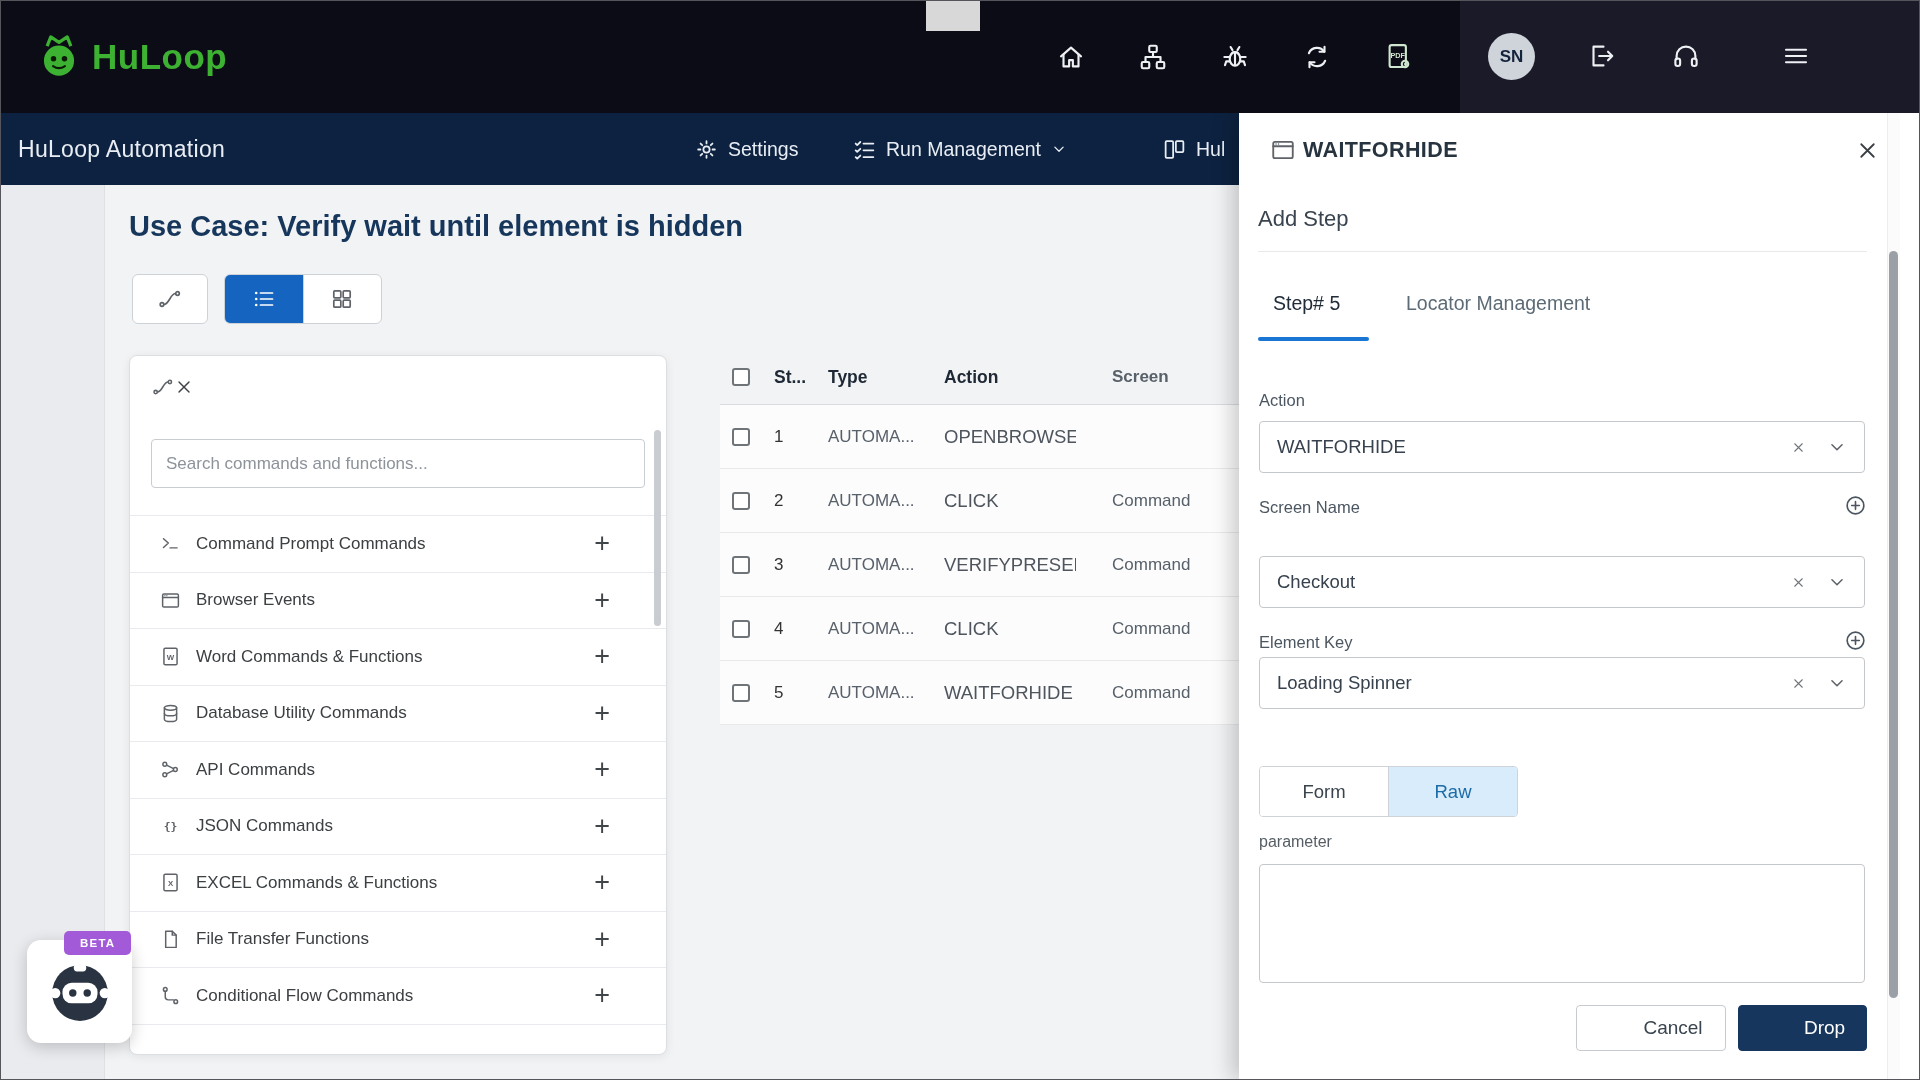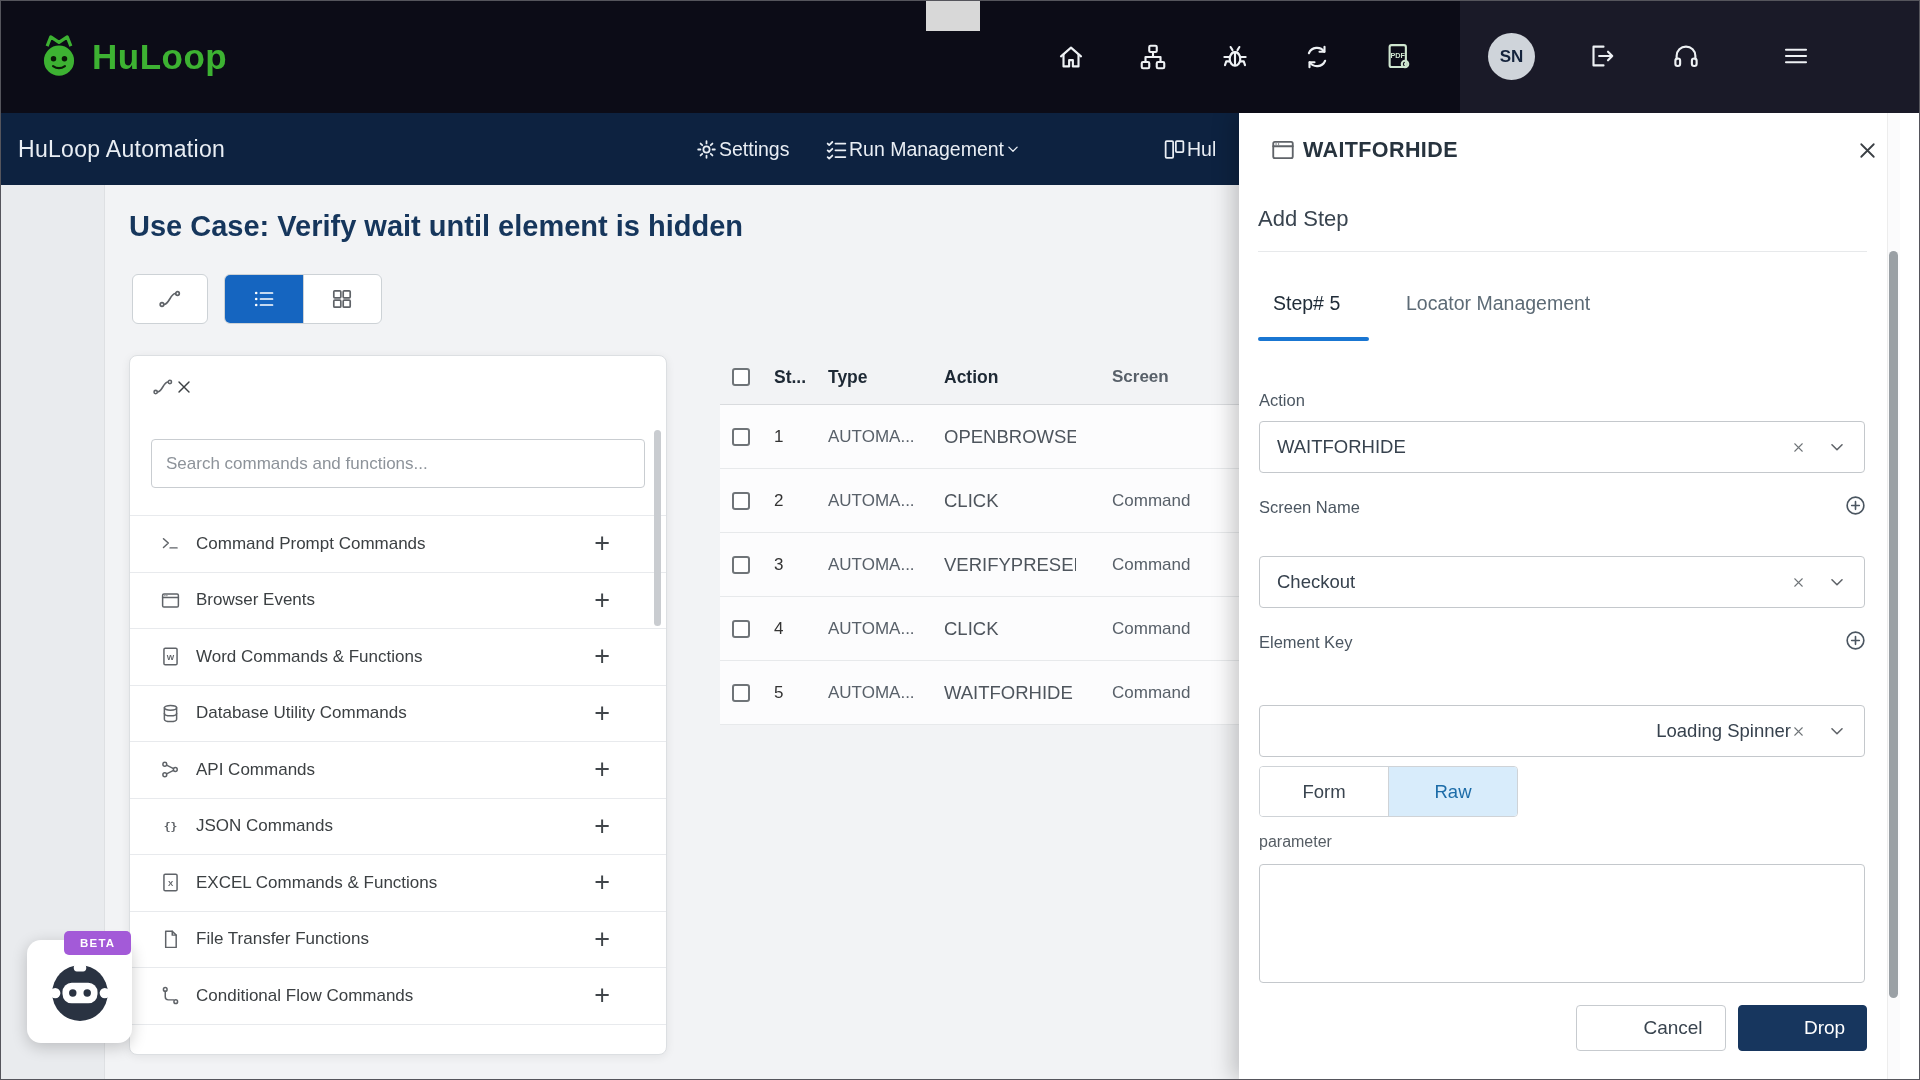--- a/index.html
+++ b/index.html
@@ -19,21 +19,21 @@
   .top-icons{position:absolute;left:1056px;top:0;height:113px;display:flex;align-items:center;gap:52px;color:#eef1f4;}
   .top-right{position:absolute;right:0;top:0;width:460px;height:113px;background:#1a1a28;}
   .avatar{position:absolute;left:28px;top:33px;width:47px;height:47px;border-radius:50%;background:#cfd4da;
           color:#14233c;font-weight:700;font-size:17px;display:flex;align-items:center;justify-content:center;}
   .top-right .icon{position:absolute;top:41px;color:#eef1f4;}
   .artifact{position:absolute;left:926px;top:0;width:54px;height:31px;background:#d8d8d8;z-index:61;}
 
   
   .navbar{position:absolute;left:0;top:113px;width:1920px;height:72px;background:#0d2240;color:#e9eef4;z-index:30;}
   .nav-title{position:absolute;left:18px;top:0;height:72px;display:flex;align-items:center;font-size:23px;letter-spacing:.3px;}
-  .nav-item{position:absolute;top:0;height:72px;display:flex;align-items:center;gap:0;font-size:19.5px;color:#e9eef4;}
+  .nav-item{position:absolute;top:0;height:72px;display:flex;align-items:center;gap:9px;font-size:19.5px;color:#e9eef4;}
   .nav-item .icon{color:#e9eef4;}
 
   
   .gutter{position:absolute;left:0;top:185px;width:104px;height:895px;background:#e9ebee;border-right:1px solid #dee0e3;}
   .page-title{position:absolute;left:129px;top:210px;font-size:29px;font-weight:700;color:#16365c;}
 
   .toggle-flow{position:absolute;left:132px;top:274px;width:76px;height:50px;background:#fff;border:1px solid #cdd2d6;
                border-radius:6px;display:flex;align-items:center;justify-content:center;color:#5f6368;box-sizing:border-box;}
   .toggle-group{position:absolute;left:224px;top:274px;width:158px;height:50px;border:1px solid #cdd2d6;border-radius:6px;
                 display:flex;overflow:hidden;background:#fff;box-sizing:border-box;}
@@ -193,21 +193,21 @@
     <div class="nav-title">HuLoop Automation</div>
     <div class="nav-item" style="left:694px;">
       <span class="icon i25">
           <svg viewBox="0 0 24 24" fill="none" stroke="currentColor" stroke-width="1.7" stroke-linecap="round" stroke-linejoin="round">
             <circle cx="12" cy="12" r="3"></circle>
             <path d="M12 4v2.2M12 17.8V20M4 12h2.2M17.8 12H20M6.3 6.3l1.6 1.6M16.1 16.1l1.6 1.6M17.7 6.3l-1.6 1.6M7.9 16.1l-1.6 1.6"></path>
           </svg>
         </span>
       <span>Settings</span>
     </div>
-    <div class="nav-item" style="left:824px;">
+    <div class="nav-item" style="left:852px;">
       <span class="icon i25">
           <svg viewBox="0 0 24 24" fill="none" stroke="currentColor" stroke-width="1.7" stroke-linecap="round" stroke-linejoin="round">
             <path d="M3.5 6.3 5 7.8 8 4.8M3.5 12.8 5 14.3 8 11.3M3.5 19.3 5 20.8 8 17.8M11 6.3h9.5M11 12.8h9.5M11 19.3h9.5"></path>
           </svg>
         </span>
       <span>Run Management</span>
       <span class="icon i18">
           <svg viewBox="0 0 24 24" fill="none" stroke="currentColor" stroke-width="1.7" stroke-linecap="round" stroke-linejoin="round">
             <path d="M6.5 9.5 12 15l5.5-5.5"></path>
           </svg>
@@ -493,21 +493,21 @@
         </span>
     </div>
 
     <div class="d-abs d-label" style="left:20px;top:520px;">Element Key</div>
     <span class="d-abs icon i23 pluscirc" style="left:605px;top:516px;">
         <svg viewBox="0 0 24 24" fill="none" stroke="currentColor" stroke-width="1.7" stroke-linecap="round" stroke-linejoin="round">
           <circle cx="12" cy="12" r="8.7"></circle>
           <path d="M12 8v8M8 12h8"></path>
         </svg>
       </span>
-    <div class="d-abs sel" style="left:20px;top:592px;text-align:right;">
+    <div class="d-abs sel" style="left:20px;top:544px;">
       <span class="sel-value">Loading Spinner</span>
       <span class="icon i15 clear">
           <svg viewBox="0 0 24 24" fill="none" stroke="currentColor" stroke-width="1.7" stroke-linecap="round" stroke-linejoin="round">
             <path d="M6 6l12 12M18 6 6 18"></path>
           </svg>
         </span>
       <span class="icon i22 chev">
           <svg viewBox="0 0 24 24" fill="none" stroke="currentColor" stroke-width="1.7" stroke-linecap="round" stroke-linejoin="round">
             <path d="M6.5 9.5 12 15l5.5-5.5"></path>
           </svg>

